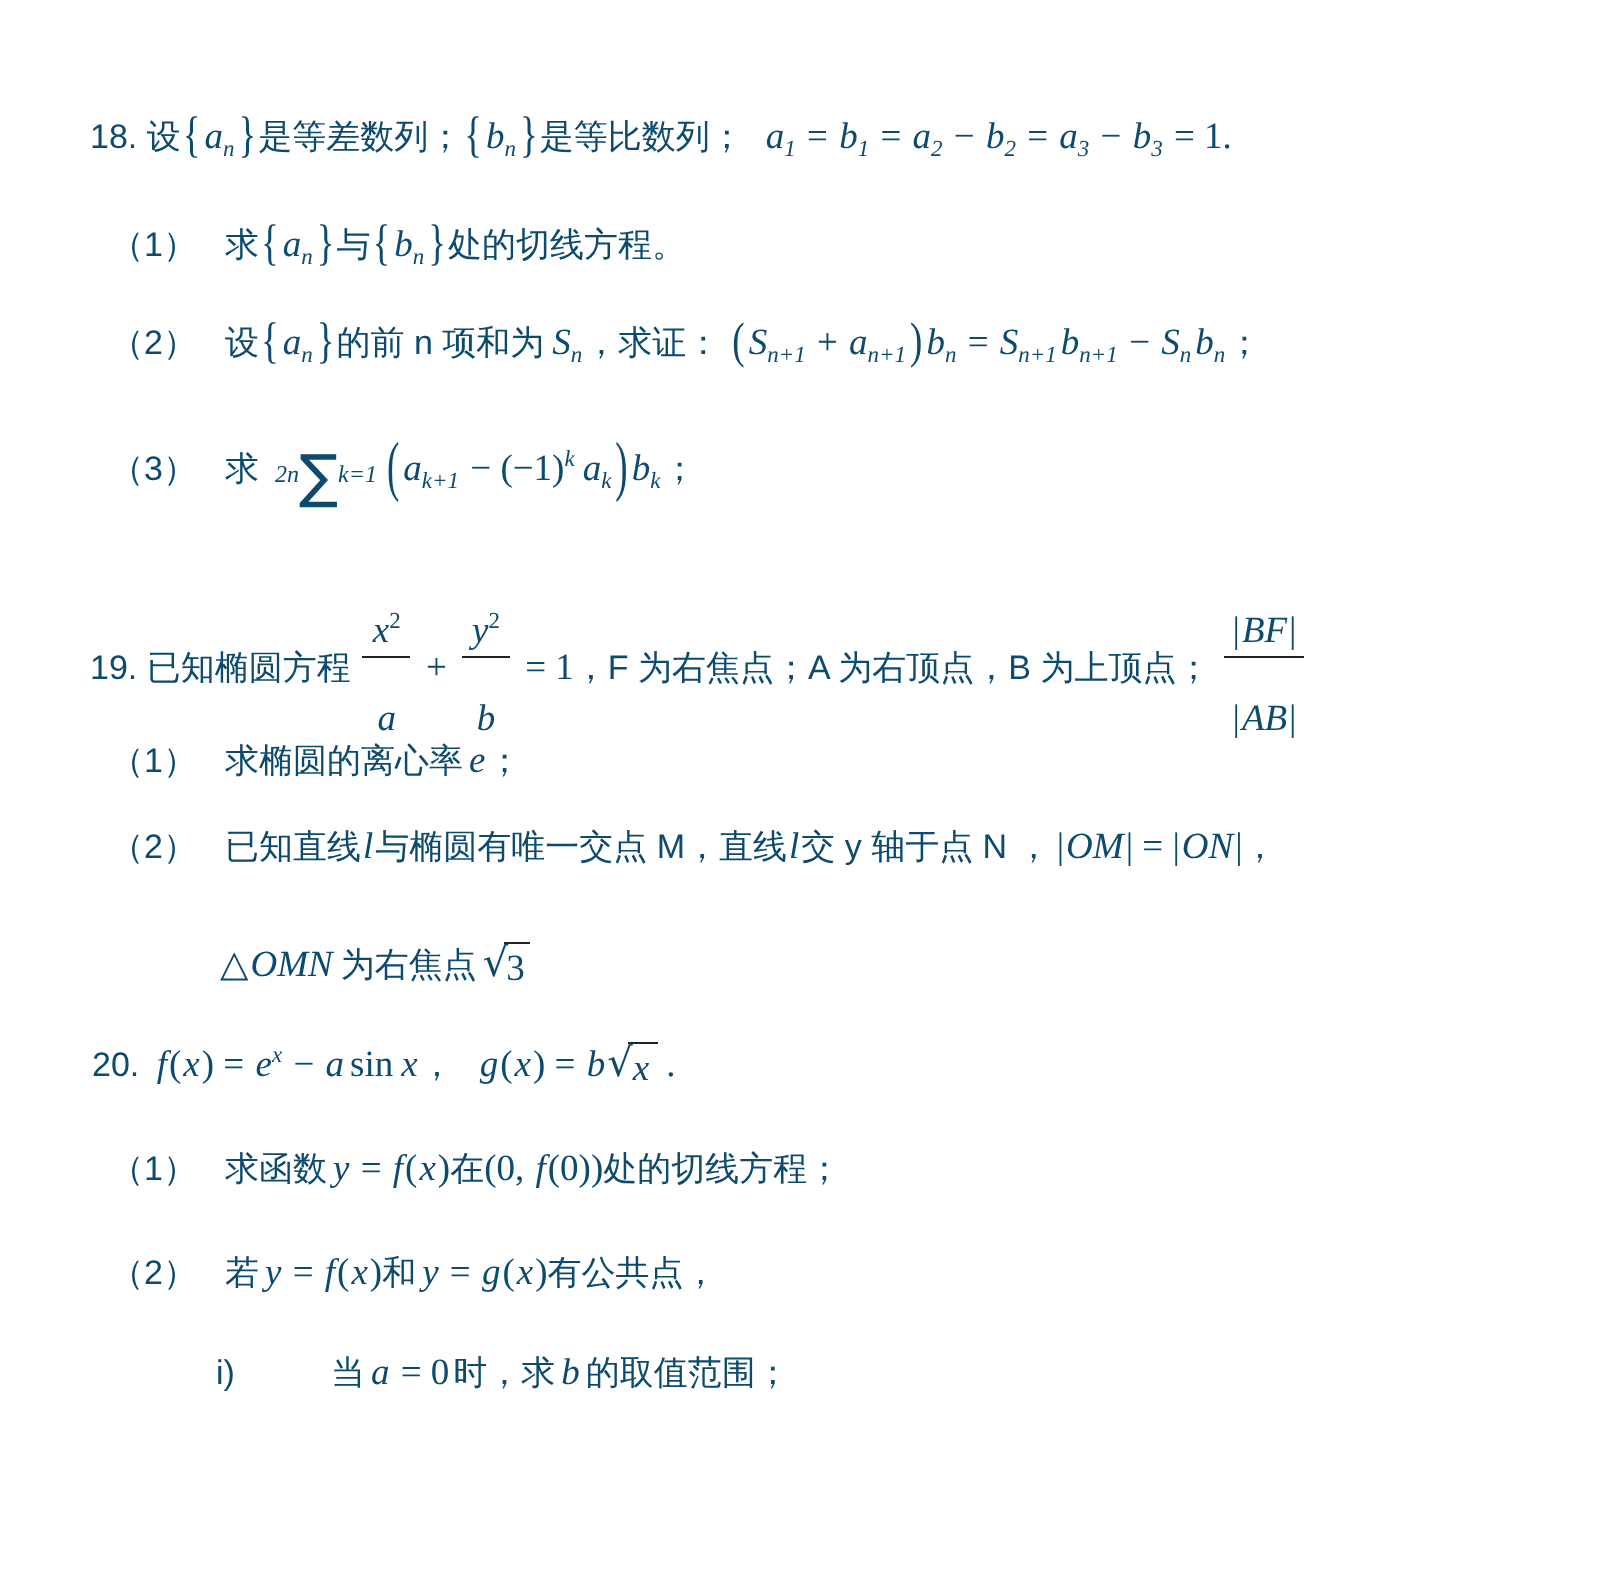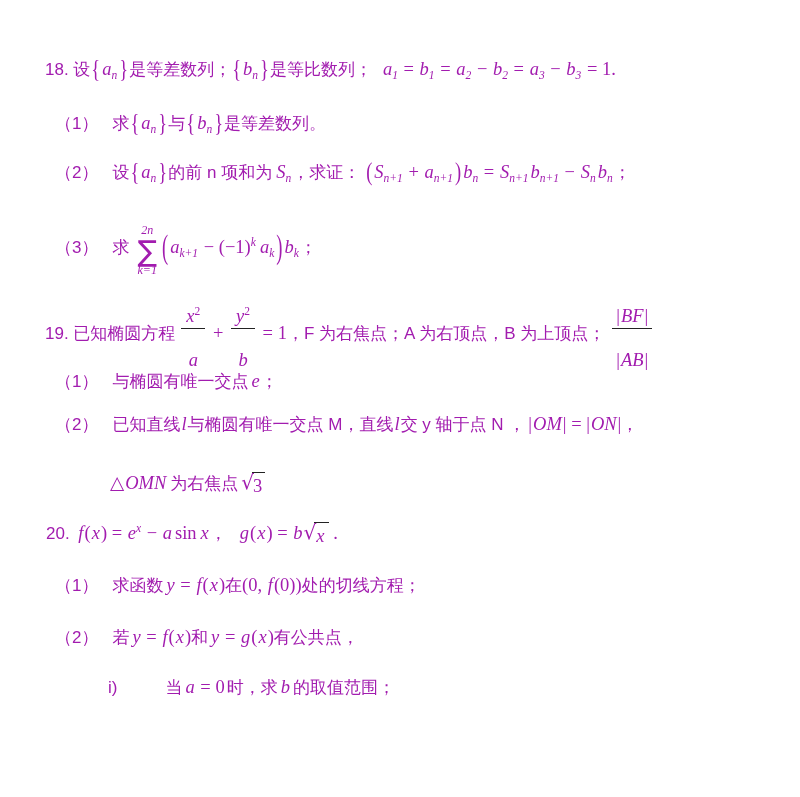--- a/index.html
+++ b/index.html
@@ -1,47 +1,47 @@
 <!DOCTYPE html>
 <html><head>
 <meta charset="utf-8">
 <style>
   html,body{margin:0;padding:0;background:#ffffff;}
-  .page{position:relative;width:660px;height:797px;background:#ffffff;overflow:hidden;color:#a21caf;border-radius:32px;}
+  .page{position:relative;width:660px;height:797px;background:#ffffff;overflow:hidden;color:#0c4a6e;border-radius:32px;}
   .line{position:absolute;white-space:pre;line-height:26px;font-size:17px;}
   .c{font-family:"Liberation Sans","DejaVu Sans",sans-serif;font-size:17px;}
   .r{font-family:"Liberation Serif","DejaVu Serif",serif;font-size:18.5px;}
   .i{font-family:"Liberation Serif","DejaVu Serif",serif;font-style:italic;font-size:18.5px;}
   .i{margin:0 1px;}
   sub,sup{font-family:"Liberation Serif","DejaVu Serif",serif;font-style:italic;font-size:11.5px;line-height:0;}
   sub{vertical-align:-4px;}
   sup{vertical-align:7px;}
   sup.up{font-style:normal;}
   .sp{display:inline-block;}
   .frac{display:inline-flex;flex-direction:column;align-items:center;vertical-align:middle;margin:0 3px;transform:translateY(3px);gap:20px;}
   .fnum,.fden{display:flex;align-items:baseline;justify-content:center;padding:1px 4px;line-height:21px;}
   .fnum{border-bottom:1.4px solid #222;}
   .sqrt{display:inline-flex;align-items:flex-start;}
   .sqs{font-family:"DejaVu Sans",sans-serif;font-size:20px;line-height:1;transform:translateY(0px);}
   .sqa{border-top:1.4px solid #222;padding:0 3px 0 1px;margin-left:-2px;}
-  .sum{display:inline-flex;flex-direction:column;align-items:center;vertical-align:middle;margin:0 4px;transform:translateY(2px);}
+  .sum{display:inline-flex;flex-direction:row;align-items:center;vertical-align:middle;margin:0 4px;transform:translateY(2px);}
   .sumt,.sumb{font-size:12px;font-family:"Liberation Serif","DejaVu Serif",serif;font-style:italic;line-height:1.15;}
   .sums{font-size:29px;font-family:"DejaVu Sans",sans-serif;line-height:0.9;font-weight:400;}
   .big{display:inline-block;transform:scaleY(1.35);margin:0 1px;}
   .Big{display:inline-block;transform:scaleY(1.8);margin:0 1px;}
 </style>
 </head>
 <body>
 
 <div class="page">
   <div class="line" style="left:45px;top:56px"><span class="c">18. </span><span class="c">设</span><span class="r big">{</span><span class="i">a<sub>n</sub></span><span class="r big">}</span><span class="c">是等差数列；</span><span class="r big">{</span><span class="i">b<sub>n</sub></span><span class="r big">}</span><span class="c">是等比数列；</span><span class="sp" style="width: 10px;"></span><span class="i">a<sub>1</sub></span><span class="r"> = </span><span class="i">b<sub>1</sub></span><span class="r"> = </span><span class="i">a<sub>2</sub></span><span class="r"> − </span><span class="i">b<sub>2</sub></span><span class="r"> = </span><span class="i">a<sub>3</sub></span><span class="r"> − </span><span class="i">b<sub>3</sub></span><span class="r"> = 1.</span></div>
-  <div class="line" style="left:55px;top:110px"><span class="c">（1）</span><span class="sp" style="width: 14px;"></span><span class="c">求</span><span class="r big">{</span><span class="i">a<sub>n</sub></span><span class="r big">}</span><span class="c">与</span><span class="r big">{</span><span class="i">b<sub>n</sub></span><span class="r big">}</span><span class="c">是等差数列。</span></div>
+  <div class="line" style="left:55px;top:110px"><span class="c">（1）</span><span class="sp" style="width: 14px;"></span><span class="c">求</span><span class="r big">{</span><span class="i">a<sub>n</sub></span><span class="r big">}</span><span class="c">与</span><span class="r big">{</span><span class="i">b<sub>n</sub></span><span class="r big">}</span><span class="c">处的切线方程。</span></div>
   <div class="line" style="left:55px;top:159px"><span class="c">（2）</span><span class="sp" style="width: 14px;"></span><span class="c">设</span><span class="r big">{</span><span class="i">a<sub>n</sub></span><span class="r big">}</span><span class="c">的前 n 项和为</span><span class="sp" style="width: 3px;"></span><span class="i">S<sub>n</sub></span><span class="c">，求证：</span><span class="sp" style="width: 5px;"></span><span class="r big">(</span><span class="i">S<sub>n+1</sub></span><span class="r"> + </span><span class="i">a<sub>n+1</sub></span><span class="r big">)</span><span class="i">b<sub>n</sub></span><span class="r"> = </span><span class="i">S<sub>n+1</sub></span><span class="i">b<sub>n+1</sub></span><span class="r"> − </span><span class="i">S<sub>n</sub></span><span class="i">b<sub>n</sub></span><span class="c">；</span></div>
   <div class="line" style="left:55px;top:222px"><span class="c">（3）</span><span class="sp" style="width: 14px;"></span><span class="c">求</span><span class="sp" style="width: 4px;"></span><span class="sum"><span class="sumt">2n</span><span class="sums">∑</span><span class="sumb">k=1</span></span><span class="r Big">(</span><span class="i">a<sub>k+1</sub></span><span class="r"> − </span><span class="r">(−1)<sup>k</sup></span><span class="sp" style="width: 3px;"></span><span class="i">a<sub>k</sub></span><span class="r Big">)</span><span class="i">b<sub>k</sub></span><span class="c">；</span></div>
   <div class="line" style="left:45px;top:301px"><span class="c">19. </span><span class="c">已知椭圆方程</span><span class="sp" style="width: 3px;"></span><span class="frac"><span class="fnum"><span class="i">x<sup class="up">2</sup></span></span><span class="fden"><span class="i">a</span></span></span><span class="r"> + </span><span class="frac"><span class="fnum"><span class="i">y<sup class="up">2</sup></span></span><span class="fden"><span class="i">b</span></span></span><span class="r"> = 1</span><span class="c">，F 为右焦点；A 为右顶点，B 为上顶点；</span><span class="sp" style="width: 4px;"></span><span class="frac"><span class="fnum"><span class="r">|</span><span class="i">BF</span><span class="r">|</span></span><span class="fden"><span class="r">|</span><span class="i">AB</span><span class="r">|</span></span></span><span class="r"> = </span><span class="frac"><span class="fnum"><span class="sqrt"><span class="sqs">√</span><span class="sqa"><span class="r">3</span></span></span></span><span class="fden"><span class="r">2</span></span></span><span class="c">；</span></div>
-  <div class="line" style="left:55px;top:368px"><span class="c">（1）</span><span class="sp" style="width: 14px;"></span><span class="c">与椭圆有唯一交点</span><span class="sp" style="width: 2px;"></span><span class="i">e</span><span class="c">；</span></div>
+  <div class="line" style="left:55px;top:368px"><span class="c">（1）</span><span class="sp" style="width: 14px;"></span><span class="c">求椭圆的离心率</span><span class="sp" style="width: 2px;"></span><span class="i">e</span><span class="c">；</span></div>
   <div class="line" style="left:55px;top:411px"><span class="c">（2）</span><span class="sp" style="width: 14px;"></span><span class="c">已知直线</span><span class="i">l</span><span class="c">与椭圆有唯一交点 M，直线</span><span class="i">l</span><span class="c">交 y 轴于点 N ，</span><span class="sp" style="width: 3px;"></span><span class="r">|</span><span class="i">OM</span><span class="r">| = |</span><span class="i">ON</span><span class="r">|</span><span class="c">，</span></div>
   <div class="line" style="left:110px;top:470px"><span class="r">△</span><span class="i">OMN</span><span class="sp" style="width: 3px;"></span><span class="c">为右焦点</span><span class="sp" style="width: 3px;"></span><span class="sqrt"><span class="sqs">√</span><span class="sqa"><span class="r">3</span></span></span></div>
   <div class="line" style="left:46px;top:520px"><span class="c">20. </span><span class="sp" style="width: 3px;"></span><span class="i">f</span><span class="r">(</span><span class="i">x</span><span class="r">) = </span><span class="i">e<sup>x</sup></span><span class="r"> − </span><span class="i">a</span><span class="sp" style="width: 2px;"></span><span class="r">sin</span><span class="sp" style="width: 3px;"></span><span class="i">x</span><span class="c">，</span><span class="sp" style="width: 12px;"></span><span class="i">g</span><span class="r">(</span><span class="i">x</span><span class="r">) = </span><span class="i">b</span><span class="sqrt"><span class="sqs">√</span><span class="sqa"><span class="i">x</span></span></span><span class="r"> .</span></div>
   <div class="line" style="left:55px;top:572px"><span class="c">（1）</span><span class="sp" style="width: 14px;"></span><span class="c">求函数</span><span class="sp" style="width: 2px;"></span><span class="i">y</span><span class="r"> = </span><span class="i">f</span><span class="r">(</span><span class="i">x</span><span class="r">)</span><span class="c">在</span><span class="r">(0, </span><span class="i">f</span><span class="r">(0))</span><span class="c">处的切线方程；</span></div>
   <div class="line" style="left:55px;top:624px"><span class="c">（2）</span><span class="sp" style="width: 14px;"></span><span class="c">若</span><span class="sp" style="width: 2px;"></span><span class="i">y</span><span class="r"> = </span><span class="i">f</span><span class="r">(</span><span class="i">x</span><span class="r">)</span><span class="c">和</span><span class="sp" style="width: 2px;"></span><span class="i">y</span><span class="r"> = </span><span class="i">g</span><span class="r">(</span><span class="i">x</span><span class="r">)</span><span class="c">有公共点，</span></div>
   <div class="line" style="left:108px;top:674px"><span class="c">i)</span><span class="sp" style="width: 48px;"></span><span class="c">当</span><span class="sp" style="width: 2px;"></span><span class="i">a</span><span class="r"> = 0</span><span class="sp" style="width: 2px;"></span><span class="c">时，求</span><span class="sp" style="width: 2px;"></span><span class="i">b</span><span class="sp" style="width: 2px;"></span><span class="c">的取值范围；</span></div>
 </div>
 
 </body></html>

